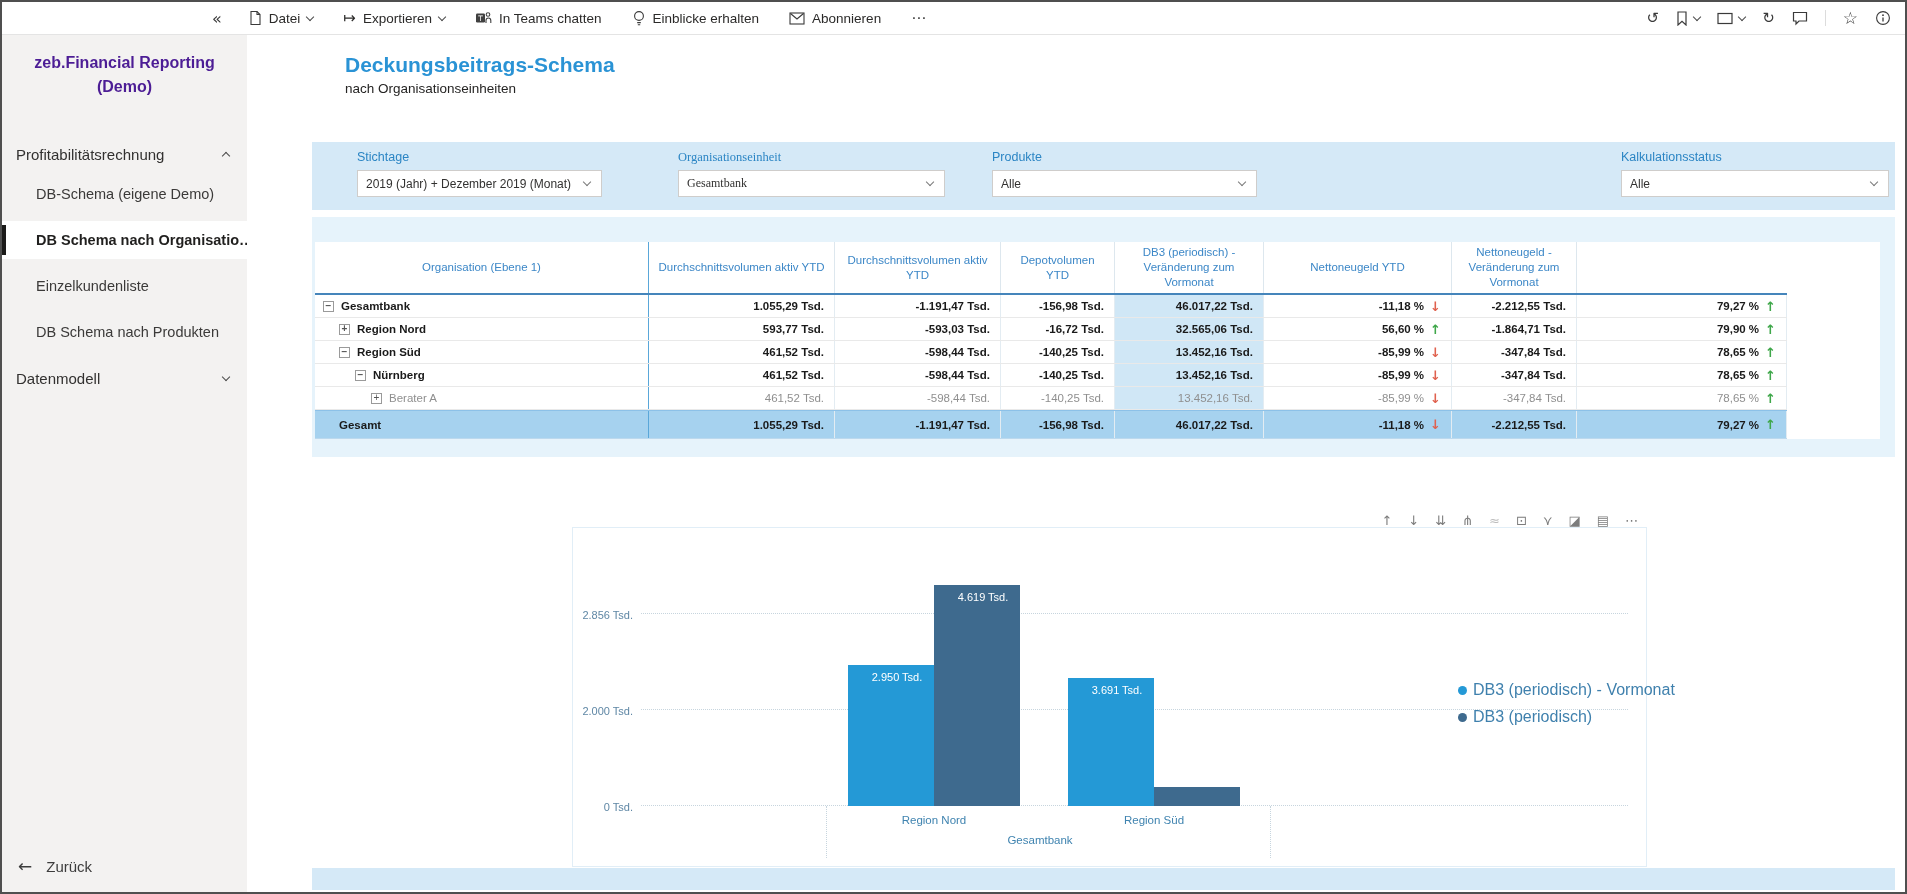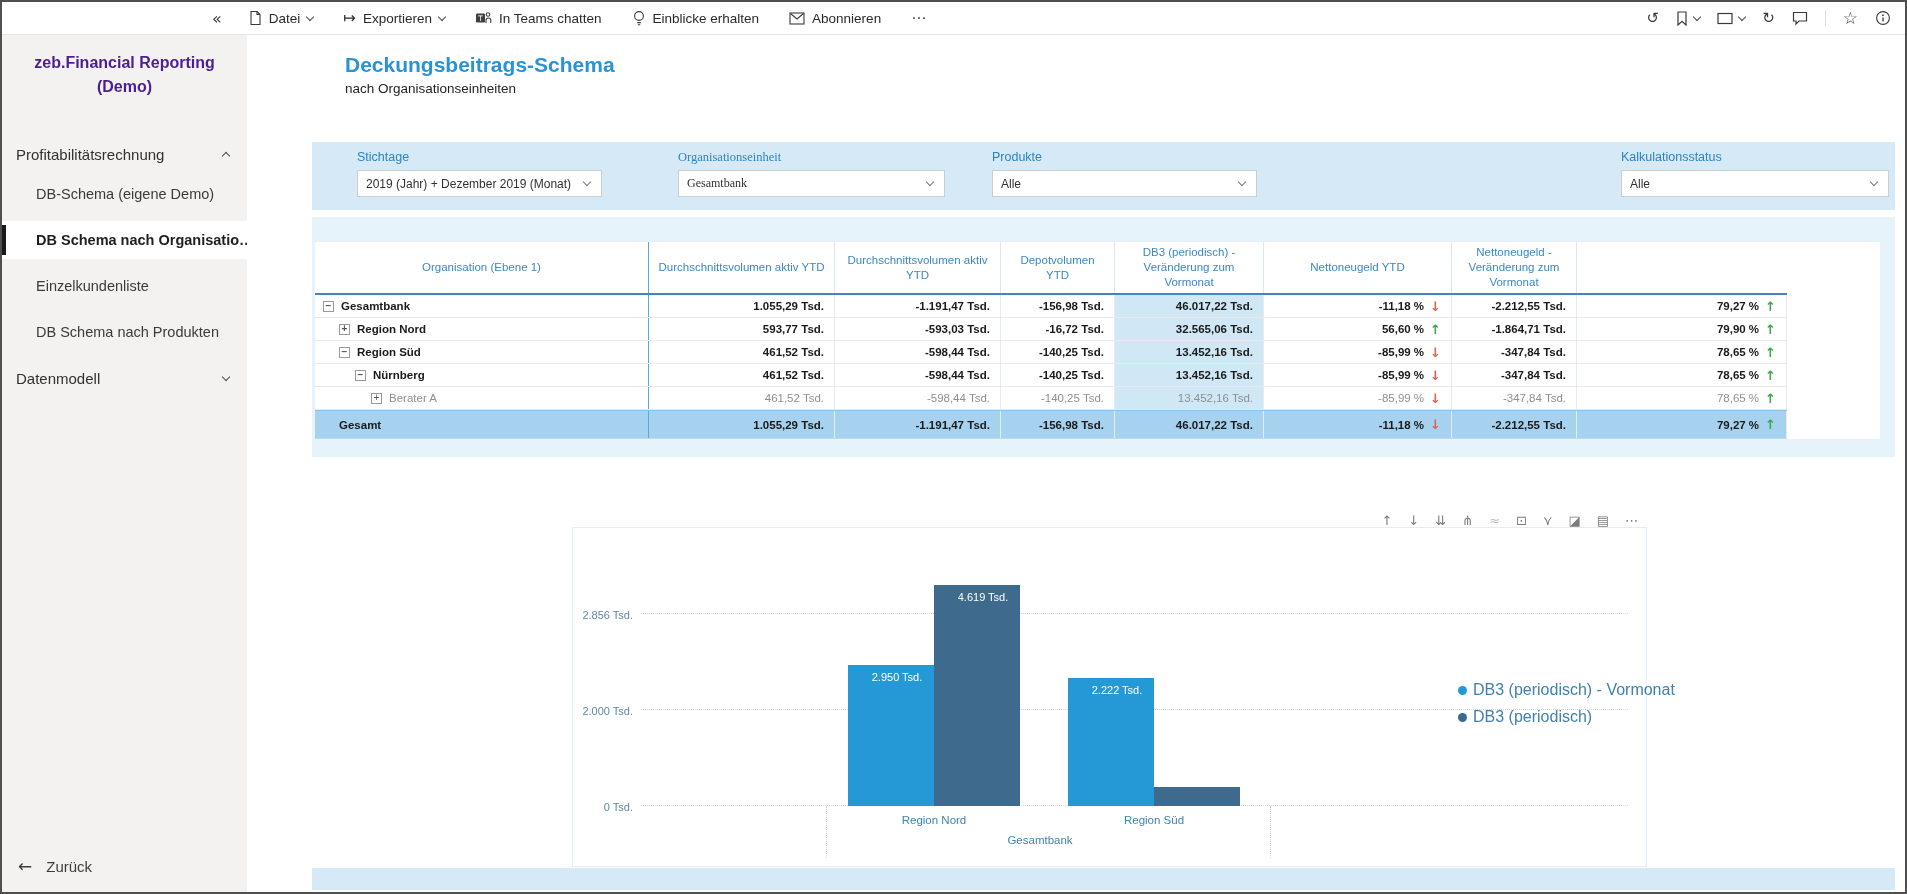--- a/index.html
+++ b/index.html
@@ -464,21 +464,21 @@
           <div class="gridline" style="bottom: 0px;"></div>
           <div class="ytick" style="bottom: -7px;">0 Tsd.</div>
           <div class="gridline" style="bottom: 95.8621px;"></div>
           <div class="ytick" style="bottom: 88.8621px;">2.000 Tsd.</div>
           <div class="gridline" style="bottom: 191.724px;"></div>
           <div class="ytick" style="bottom: 184.724px;">2.856 Tsd.</div>
           <div class="bar" style="left: 275px; width: 86px; height: 141px; background: rgb(36, 153, 214);">
             <div class="bar-label">2.950 Tsd.</div>
           </div>
           <div class="bar" style="left: 495px; width: 86px; height: 128px; background: rgb(36, 153, 214);">
-            <div class="bar-label">2.222 Tsd.</div>
+            <div class="bar-label">3.691 Tsd.</div>
           </div>
           <div class="bar" style="left: 361px; width: 86px; height: 221px; background: rgb(62, 106, 142);">
             <div class="bar-label">4.619 Tsd.</div>
           </div>
           <div class="bar" style="left: 581px; width: 86px; height: 19px; background: rgb(62, 106, 142);"></div>
         </div>
       <div class="legend" id="legend">
           <div class="leg-item">
             <span class="dot" style="background: rgb(36, 153, 214);"></span>
             <span>DB3 (periodisch) - Vormonat</span>

